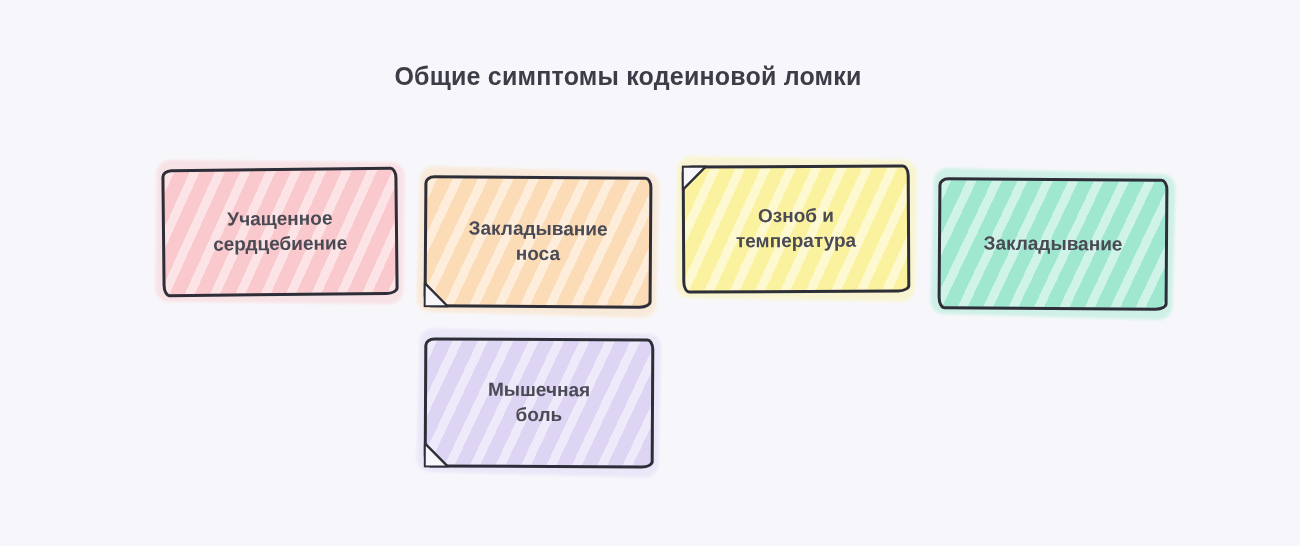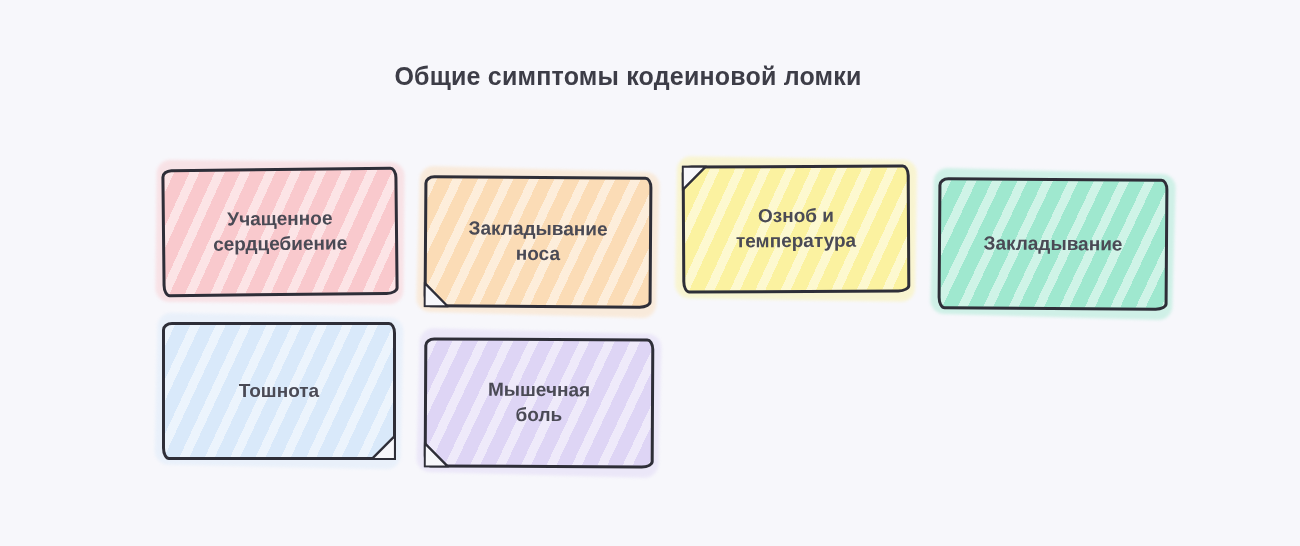--- a/index.html
+++ b/index.html
@@ -111,29 +111,20 @@
     </div>
   </div>
 
   <div class="card" style="left:938px;top:178px;width:230px;height:132px;--rot:0.4deg">
     <div class="smudge" style="background-color: rgb(159, 232, 207);"></div>
     <div class="paper" style="background-color: rgb(159, 232, 207);">
       <span class="label">Закладывание</span>
     </div>
   </div>
 
-  <div class="card" style="left:162px;top:322px;width:234px;height:138px;--rot:0deg">
-    <div class="smudge" style="background-color: rgb(217, 233, 250);"></div>
-    <div class="paper" style="background-color: rgb(217, 233, 250);">
-      <span class="label">Тошнота</span>
-      <svg class="fold fold-br" viewBox="0 0 30 30">
-        <path d="M29 3 L3 29 L29 29 Z"></path>
-      </svg>
-    </div>
-  </div>
 
   <div class="card" style="left:424px;top:338px;width:230px;height:130px;--rot:0.3deg">
     <div class="smudge" style="background-color: rgb(222, 213, 245);"></div>
     <div class="paper" style="background-color: rgb(222, 213, 245);">
       <span class="label narrow">Мышечная боль</span>
       <svg class="fold fold-bl" viewBox="0 0 30 30">
         <path d="M1 3 L27 29 L1 29 Z"></path>
       </svg>
     </div>
   </div>

